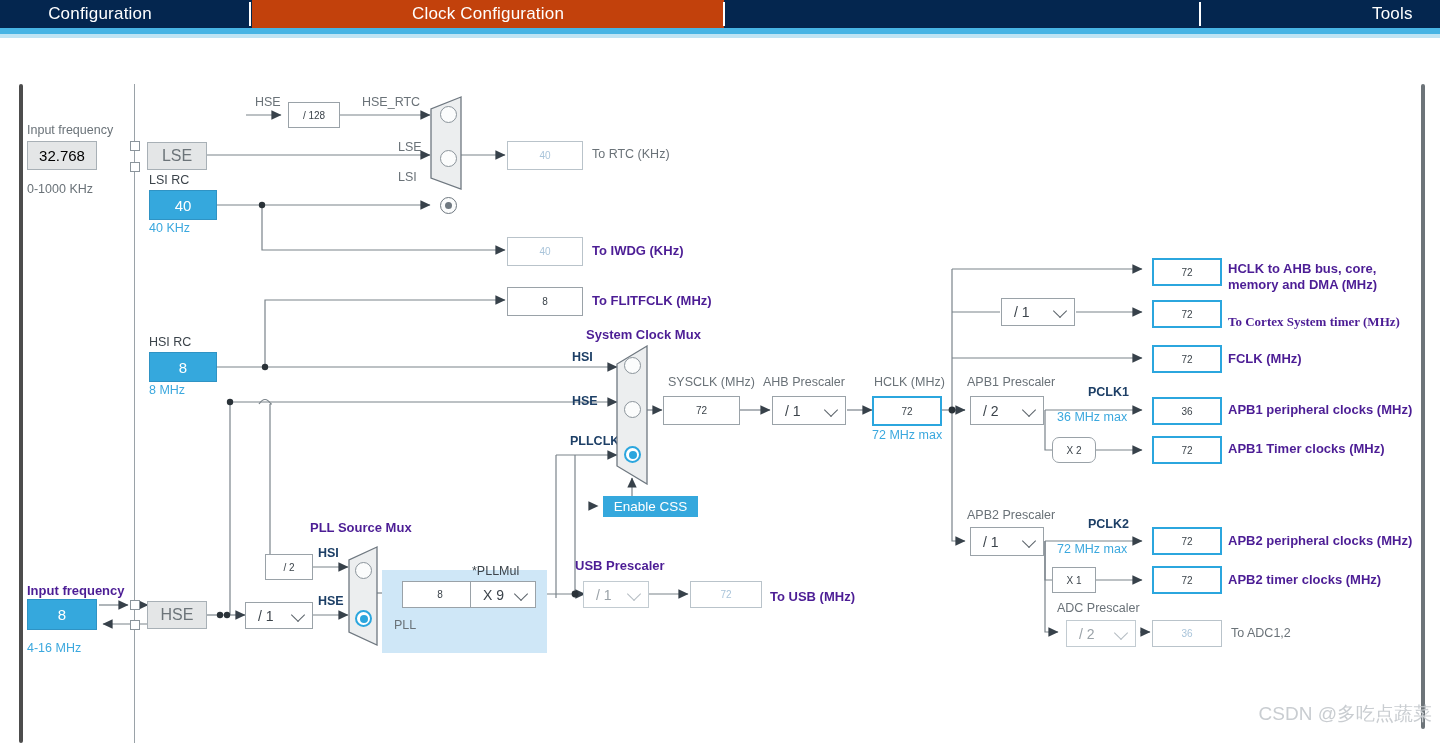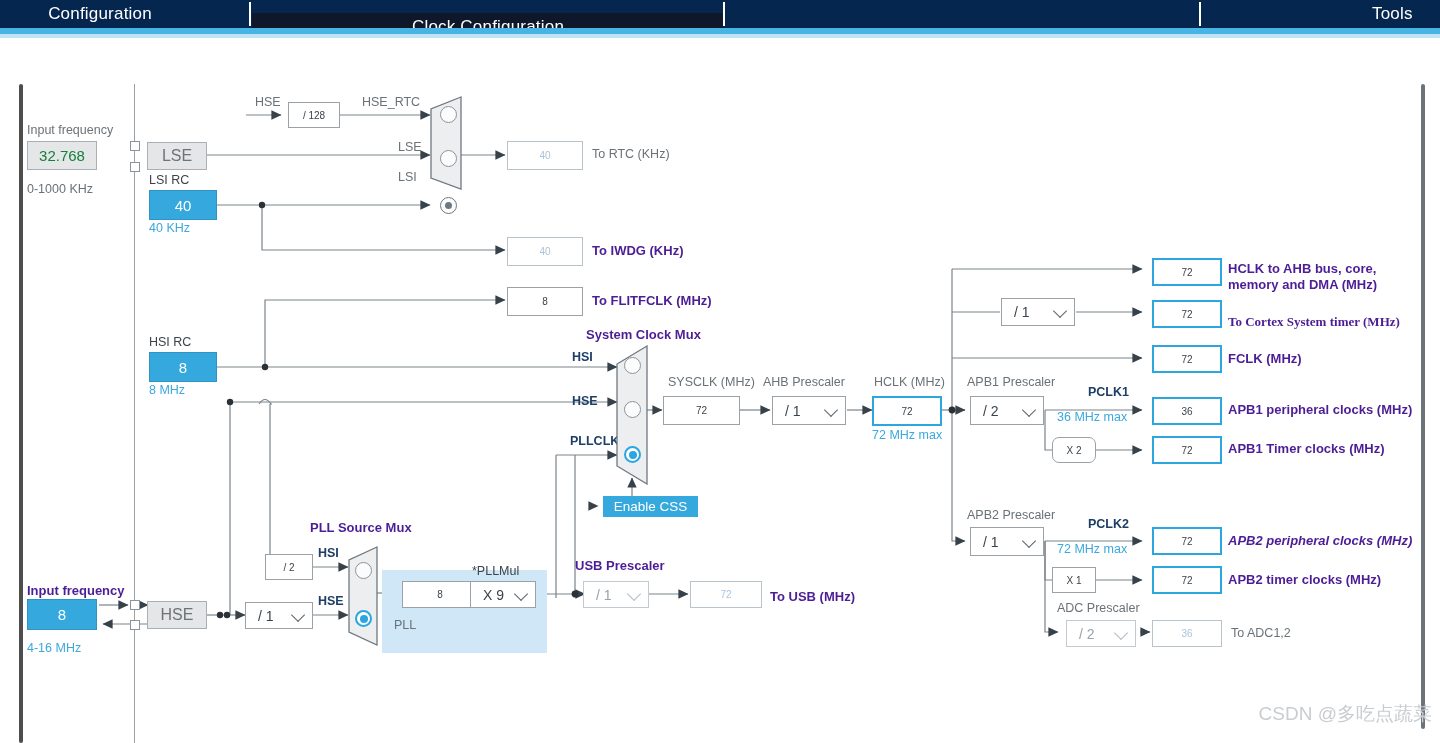--- a/index.html
+++ b/index.html
@@ -9,21 +9,21 @@
     font-family:"Liberation Sans","DejaVu Sans",sans-serif;
     -webkit-font-smoothing:antialiased;
   }
   #root{position:relative;width:1440px;height:743px;}
 
   
   .tabbar{position:absolute;left:0;top:0;width:1440px;height:28px;background:#04264f;}
   .tab{position:absolute;top:0;height:28px;display:flex;align-items:center;justify-content:center;
        color:#ffffff;font-size:17px;letter-spacing:.2px;box-sizing:border-box;}
   .tab.inactive{background:#04264f;}
-  .tab.active{background:#0f172a;margin-top:13px;}
+  .tab.active{background:#c2410c;}
   .tabsep{position:absolute;top:2px;width:2px;height:24px;background:#ffffff;}
   .tabunderline{position:absolute;left:0;top:28px;width:1440px;height:6px;background:#47b4e4;}
   .tabunderline2{position:absolute;left:0;top:34px;width:1440px;height:4px;background:#bfe4f4;}
 
   
   .toolbar{position:absolute;left:0;top:38px;width:1440px;height:42px;background:#ffffff;}
   .tbtn{position:absolute;top:44px;width:34px;height:30px;display:flex;align-items:center;justify-content:center;}
   .resolve-btn{position:absolute;left:658px;top:44px;width:195px;height:29px;background:#e6e6e6;
     border:none;color:#9aa0a6;font-size:14px;display:flex;align-items:center;justify-content:center;}
 
@@ -36,21 +36,21 @@
   
   #wires{position:absolute;left:0;top:0;width:1440px;height:743px;pointer-events:none;}
 
   
   .box{position:absolute;box-sizing:border-box;display:flex;align-items:center;justify-content:center;
        font-size:10px;background:#ffffff;}
   .box.plain{border:1px solid #9aa2a8;color:#3b434a;}
   .box.dim{border:1px solid #b9c3ca;color:#a9c4da;}
   .box.hi{border:2px solid #2ba6de;color:#3b434a;}
   .box.cyan{background:#35a8dd;border:1px solid #2f93c4;color:#ffffff;font-size:15px;}
-  .box.grey{background:#e4e6e7;border:1px solid #a8b0b6;color:#15803d;font-size:15px;}
+  .box.grey{background:#e4e6e7;border:1px solid #a8b0b6;color:#000000;font-size:15px;}
   .box.greybtn{background:#e4e6e7;border:1px solid #a8b0b6;color:#6c7479;font-size:16px;}
 
   
   .sel{position:absolute;box-sizing:border-box;border:1px solid #9aa2a8;background:#fff;
        display:flex;align-items:center;font-size:14px;color:#3b434a;padding-left:12px;}
   .sel.dimsel{border:1px solid #c2cbd1;color:#9aa2a8;}
   .sel .chev{position:absolute;right:9px;top:50%;width:9px;height:9px;margin-top:-6px;
        border-right:1.6px solid #5b6view;border-bottom:1.6px solid #5b636a;transform:rotate(45deg);}
   .sel .chev{border-right:1.6px solid #5b636a;}
   .sel.dimsel .chev{border-right-color:#b4bcc2;border-bottom-color:#b4bcc2;}
@@ -408,21 +408,21 @@
   <div class="lbl bold" style="left:1228px;top:402px;">APB1 peripheral clocks (MHz)</div>
 
   <div class="box hi" style="left:1152px;top:436px;width:70px;height:28px;">
     <span>72</span>
   </div>
   <div class="lbl bold" style="left:1228px;top:441px;">APB1 Timer clocks (MHz)</div>
 
   <div class="box hi" style="left:1152px;top:527px;width:70px;height:28px;">
     <span>72</span>
   </div>
-  <div class="lbl bold" style="left:1228px;top:533px;font-style:italic;">APB2 peripheral clocks (MHz)</div>
+  <div class="lbl bold" style="left:1228px;top:533px;">APB2 peripheral clocks (MHz)</div>
 
   <div class="box hi" style="left:1152px;top:566px;width:70px;height:28px;">
     <span>72</span>
   </div>
   <div class="lbl bold" style="left:1228px;top:572px;">APB2 timer clocks (MHz)</div>
 
   <div class="pllbg" style="left:382px;top:570px;width:165px;height:83px;"></div>
 
   <div class="lbl bold" style="left:310px;top:520px;">PLL Source Mux</div>
   <div class="box plain" style="left:265px;top:554px;width:48px;height:26px;">

